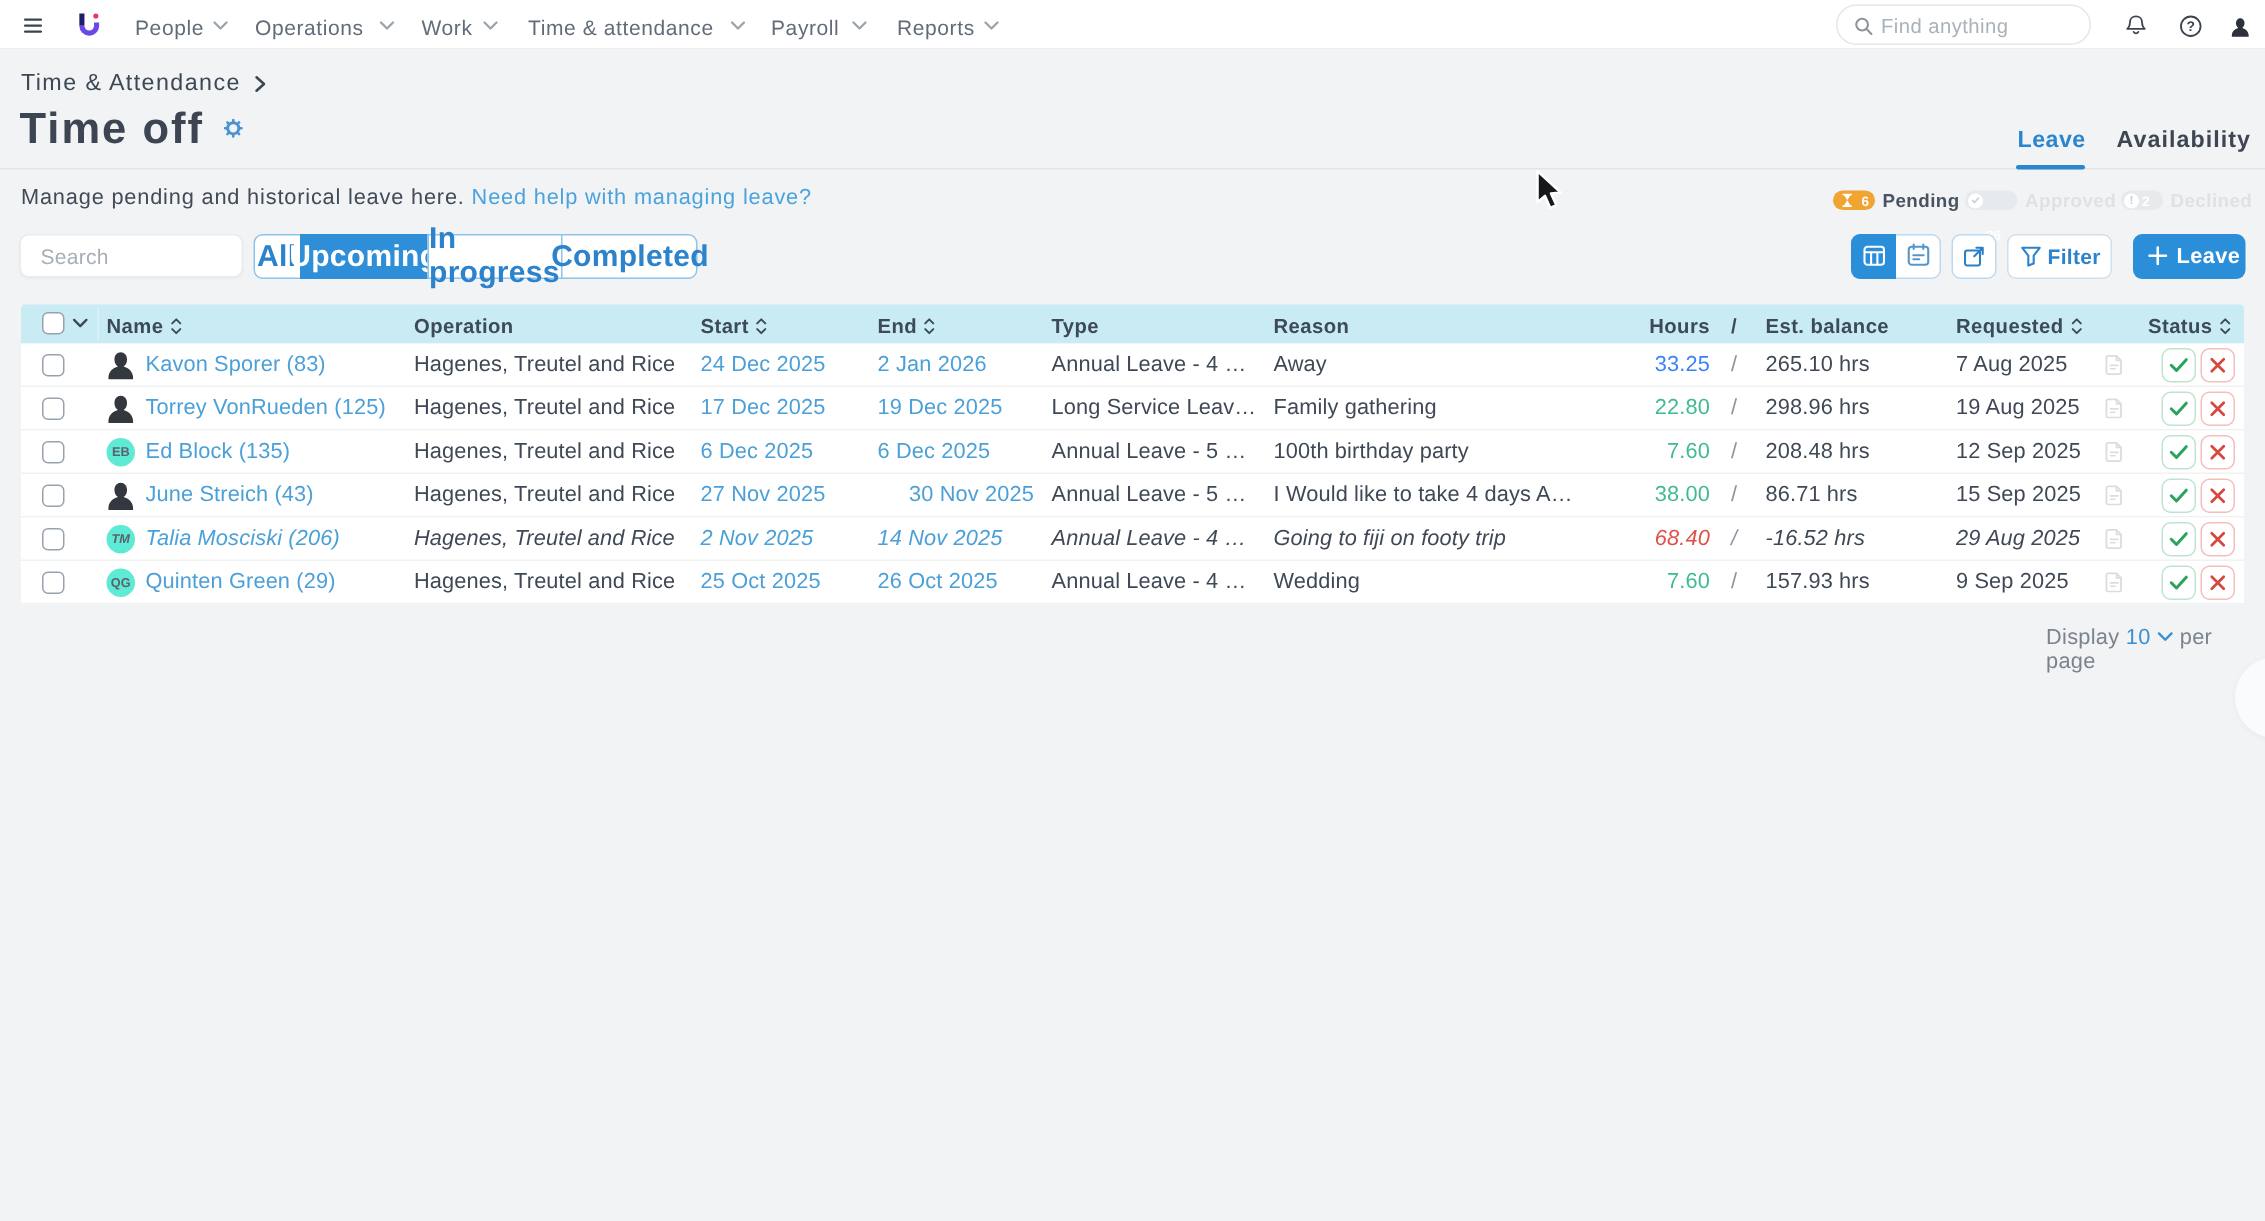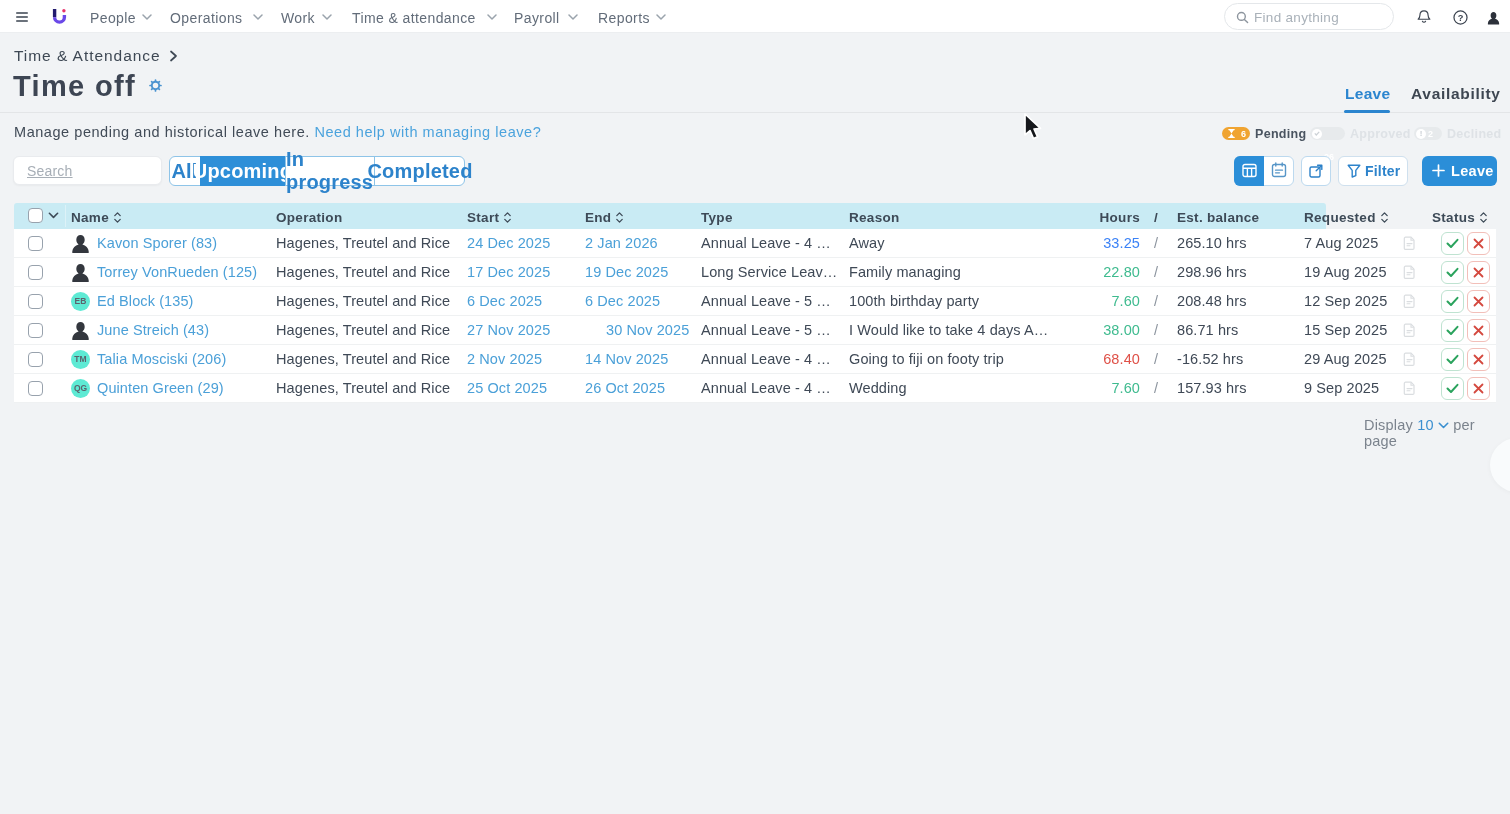--- a/index.html
+++ b/index.html
@@ -123,21 +123,21 @@
   <span style="font-size:9px;font-weight:bold;color:#fff;margin-top:46px;">26</span>
 </div>
 <div style="position:absolute;left:1350px;top:127px;font-size:12.5px;font-weight:bold;color:#dee2e6;letter-spacing:.3px;">Approved</div>
 <div style="position:absolute;left:1414px;top:127px;width:28px;height:13px;background:#e7eaec;border-radius:7px;display:flex;align-items:center;padding:0 2px;gap:2px;">
   <div style="width:10px;height:10px;border-radius:50%;background:#fff;color:#ccd1d6;font-size:8px;font-weight:bold;text-align:center;line-height:10px;">!</div>
   <span style="font-size:9px;font-weight:bold;color:#fff;">2</span>
 </div>
 <div style="position:absolute;left:1447px;top:127px;font-size:12.5px;font-weight:bold;color:#dee2e6;letter-spacing:.3px;">Declined</div>
 
 <div style="position:absolute;left:13px;top:156px;width:149px;height:29px;background:#fff;border:1px solid #e9ebee;border-radius:6px;box-shadow:0 1px 2px rgba(0,0,0,.04);"></div>
-<div style="position:absolute;left:27px;top:163px;font-size:14px;color:#a7aeb6;letter-spacing:.2px;text-decoration:underline;">Search</div>
+<div style="position:absolute;left:27px;top:163px;font-size:14px;color:#a7aeb6;letter-spacing:.2px;">Search</div>
 
 <div style="position:absolute;left:169px;top:156px;width:296px;height:30px;background:#fff;border:1px solid #8ec4e8;border-radius:6px;"></div>
 <div class="seg" style="left:169px;width:31px;color:#2d83cb;">All</div>
 <div class="seg" style="left:200px;width:85px;background:#2e8fd8;color:#fff;">Upcoming</div>
 <div style="position:absolute;left:285px;top:156px;width:1px;height:30px;background:#8ec4e8;"></div>
 <div class="seg" style="left:286px;width:88px;color:#2d83cb;">In progress</div>
 <div style="position:absolute;left:374px;top:156px;width:1px;height:30px;background:#8ec4e8;"></div>
 <div class="seg" style="left:375px;width:90px;color:#2d83cb;">Completed</div>
 
 <div style="position:absolute;left:1234px;top:156px;width:60px;height:30px;background:#fff;border:1px solid #bcd9ef;border-radius:6px;"></div>
@@ -160,21 +160,21 @@
 <svg style="position:absolute;left:1347px;top:164px" width="14" height="14" viewBox="0 0 14 14">
     <path d="M1.2 1.2 H12.8 L8.8 6.4 V11.6 L5.2 13 V6.4 Z" fill="none" stroke="#2d83cb" stroke-width="1.4" stroke-linejoin="round"></path>
   </svg>
 <div style="position:absolute;left:1365px;top:163px;font-size:14px;font-weight:bold;color:#2d83cb;letter-spacing:.2px;">Filter</div>
 <div style="position:absolute;left:1422px;top:156px;width:75px;height:30px;background:#2b8ed8;border-radius:6px;"></div>
 <svg style="position:absolute;left:1432px;top:164px" width="13" height="13" viewBox="0 0 13 13">
     <path d="M6.5 1 V12 M1 6.5 H12" stroke="#fff" stroke-width="1.7" stroke-linecap="round"></path>
   </svg>
 <div style="position:absolute;left:1451px;top:163px;font-size:14.5px;font-weight:bold;color:#fff;letter-spacing:.3px;">Leave</div>
 
-<div style="position:absolute;left:14px;top:203px;width:1312px;height:26px;background:#c9ebf4;border-radius:3px 3px 0 0;">
+<div style="position:absolute;left:14px;top:203px;width:1482px;height:26px;background:#c9ebf4;border-radius:3px 3px 0 0;">
   <div class="cb" style="left:14px;top:5px;"></div>
   <div class="ic" style="position:absolute;left:34px;top:9px;">
       <svg width="11" height="7" viewBox="0 0 11 7">
         <path d="M1.4 1.3 L5.5 5.4 L9.6 1.3" fill="none" stroke="#3d4a57" stroke-width="1.6" stroke-linecap="round" stroke-linejoin="round"></path>
       </svg>
     </div>
   <div style="position:absolute;left:51px;top:2px;width:1px;height:22px;background:rgba(255,255,255,.38);"></div>
   <div class="hcell" style="left:57px;">Name <svg width="9" height="13" viewBox="0 0 9 13" style="vertical-align:-2px">
         <path d="M1.8 4.6 L4.5 1.9 L7.2 4.6" fill="none" stroke="#3d4a57" stroke-width="1.3" stroke-linecap="round" stroke-linejoin="round"></path>
         <path d="M1.8 8.4 L4.5 11.1 L7.2 8.4" fill="none" stroke="#3d4a57" stroke-width="1.3" stroke-linecap="round" stroke-linejoin="round"></path>
@@ -247,21 +247,21 @@
     <div class="ic" style="position:absolute;left:57px;top:5px;">
       <svg width="19" height="19" viewBox="0 0 19 19">
         <path fill="#33373e" d="M9.5 .9 c2.4 0 4.2 2 4.2 4.8 0 2 -.9 3.8 -2.3 4.7 3.5 1 6 3.5 6.3 6.8 V19 H1.3 v-1.8 c.3 -3.3 2.8 -5.8 6.3 -6.8 C6.2 9.5 5.3 7.7 5.3 5.7 5.3 2.9 7.1 .9 9.5 .9 z"></path>
       </svg>
     </div>
     <a class="cell lnk" style="left:83px;">Torrey VonRueden (125)</a>
     <div class="cell dk" style="left:262px;">Hagenes, Treutel and Rice</div>
     <a class="cell lnk" style="left:453px;">17 Dec 2025</a>
     <a class="cell lnk" style="left:571px;">19 Dec 2025</a>
     <div class="cell dk" style="left:687px;">Long Service Leav…</div>
-    <div class="cell dk" style="left:835px;">Family managing</div>
+    <div class="cell dk" style="left:835px;">Family gathering</div>
     <div class="cell" style="left:1026px;width:100px;text-align:right;color:#3fbb8f;">22.80</div>
     <div class="cell" style="left:1132px;width:20px;text-align:center;color:#8c949e;">/</div>
     <div class="cell dk" style="left:1163px;">298.96 hrs</div>
     <div class="cell dk" style="left:1290px;">19 Aug 2025</div>
     <div class="ic" style="position:absolute;left:1389px;top:7px;">
       <svg width="13" height="14" viewBox="0 0 13 14">
         <path d="M2.5 1.2 h5.5 l3 3 v8 a1.2 1.2 0 0 1 -1.2 1.2 h-7.3 a1.2 1.2 0 0 1 -1.2 -1.2 v-9.8 a1.2 1.2 0 0 1 1.2 -1.2 z" fill="none" stroke="#dadde0" stroke-width="1.2"></path>
         <path d="M8 1.4 v2.8 h2.8" fill="none" stroke="#dadde0" stroke-width="1.1"></path>
         <path d="M4 7.6 h5 M4 9.8 h3" stroke="#dadde0" stroke-width="1.1" stroke-linecap="round"></path>
       </svg>
@@ -348,21 +348,21 @@
       </div>
     </div>
     <div style="position:absolute;left:1453px;top:3px;">
       <div class="abtn" style="border-color:#f2bfb9">
         <svg width="11" height="11" viewBox="0 0 11 11">
           <path d="M1.5 1.5 L9.5 9.5 M9.5 1.5 L1.5 9.5" fill="none" stroke="#d4483e" stroke-width="1.8" stroke-linecap="round"></path>
         </svg>
       </div>
     </div>
   </div>
-  <div class="row" style="top:345px;">
+  <div class="row" style="top:345px;font-style:italic;">
     <div class="cb" style="left:14px;top:7px;"></div>
     <div class="avi" style="left:57px;top:5px;">TM</div>
     <a class="cell lnk" style="left:83px;">Talia Mosciski (206)</a>
     <div class="cell dk" style="left:262px;">Hagenes, Treutel and Rice</div>
     <a class="cell lnk" style="left:453px;">2 Nov 2025</a>
     <a class="cell lnk" style="left:571px;">14 Nov 2025</a>
     <div class="cell dk" style="left:687px;">Annual Leave - 4 …</div>
     <div class="cell dk" style="left:835px;">Going to fiji on footy trip</div>
     <div class="cell" style="left:1026px;width:100px;text-align:right;color:#df5148;">68.40</div>
     <div class="cell" style="left:1132px;width:20px;text-align:center;color:#8c949e;">/</div>

